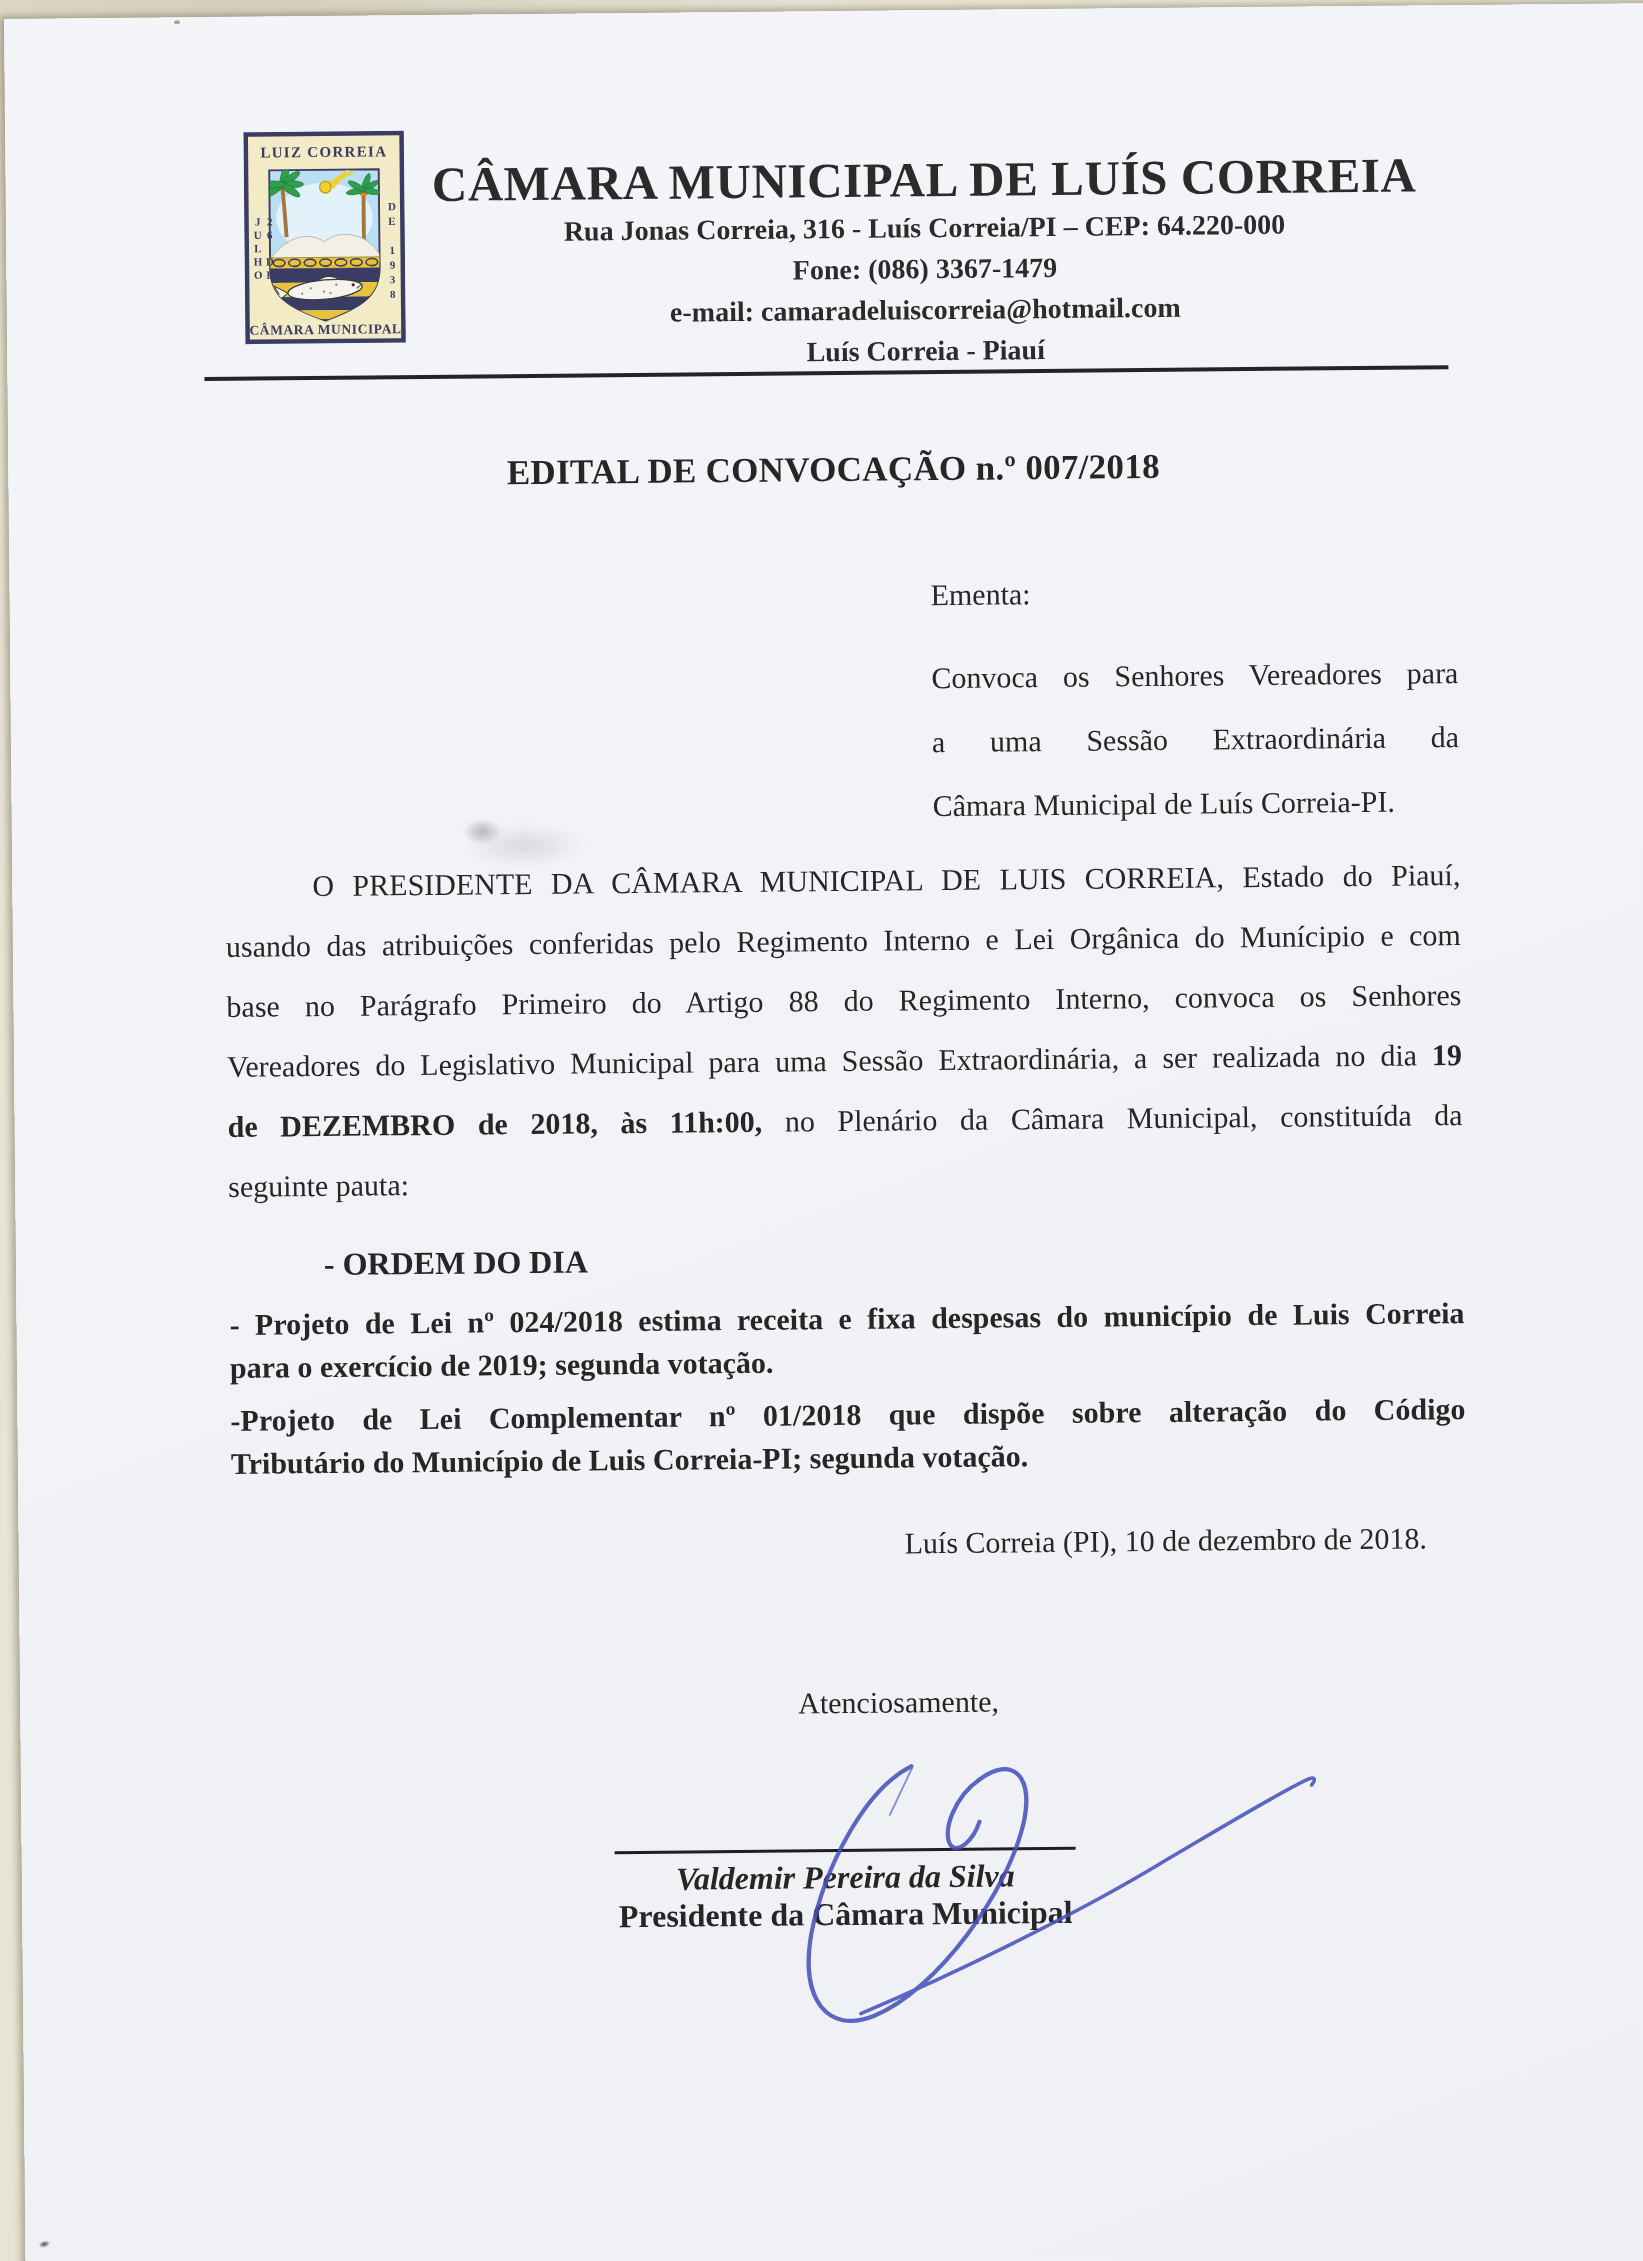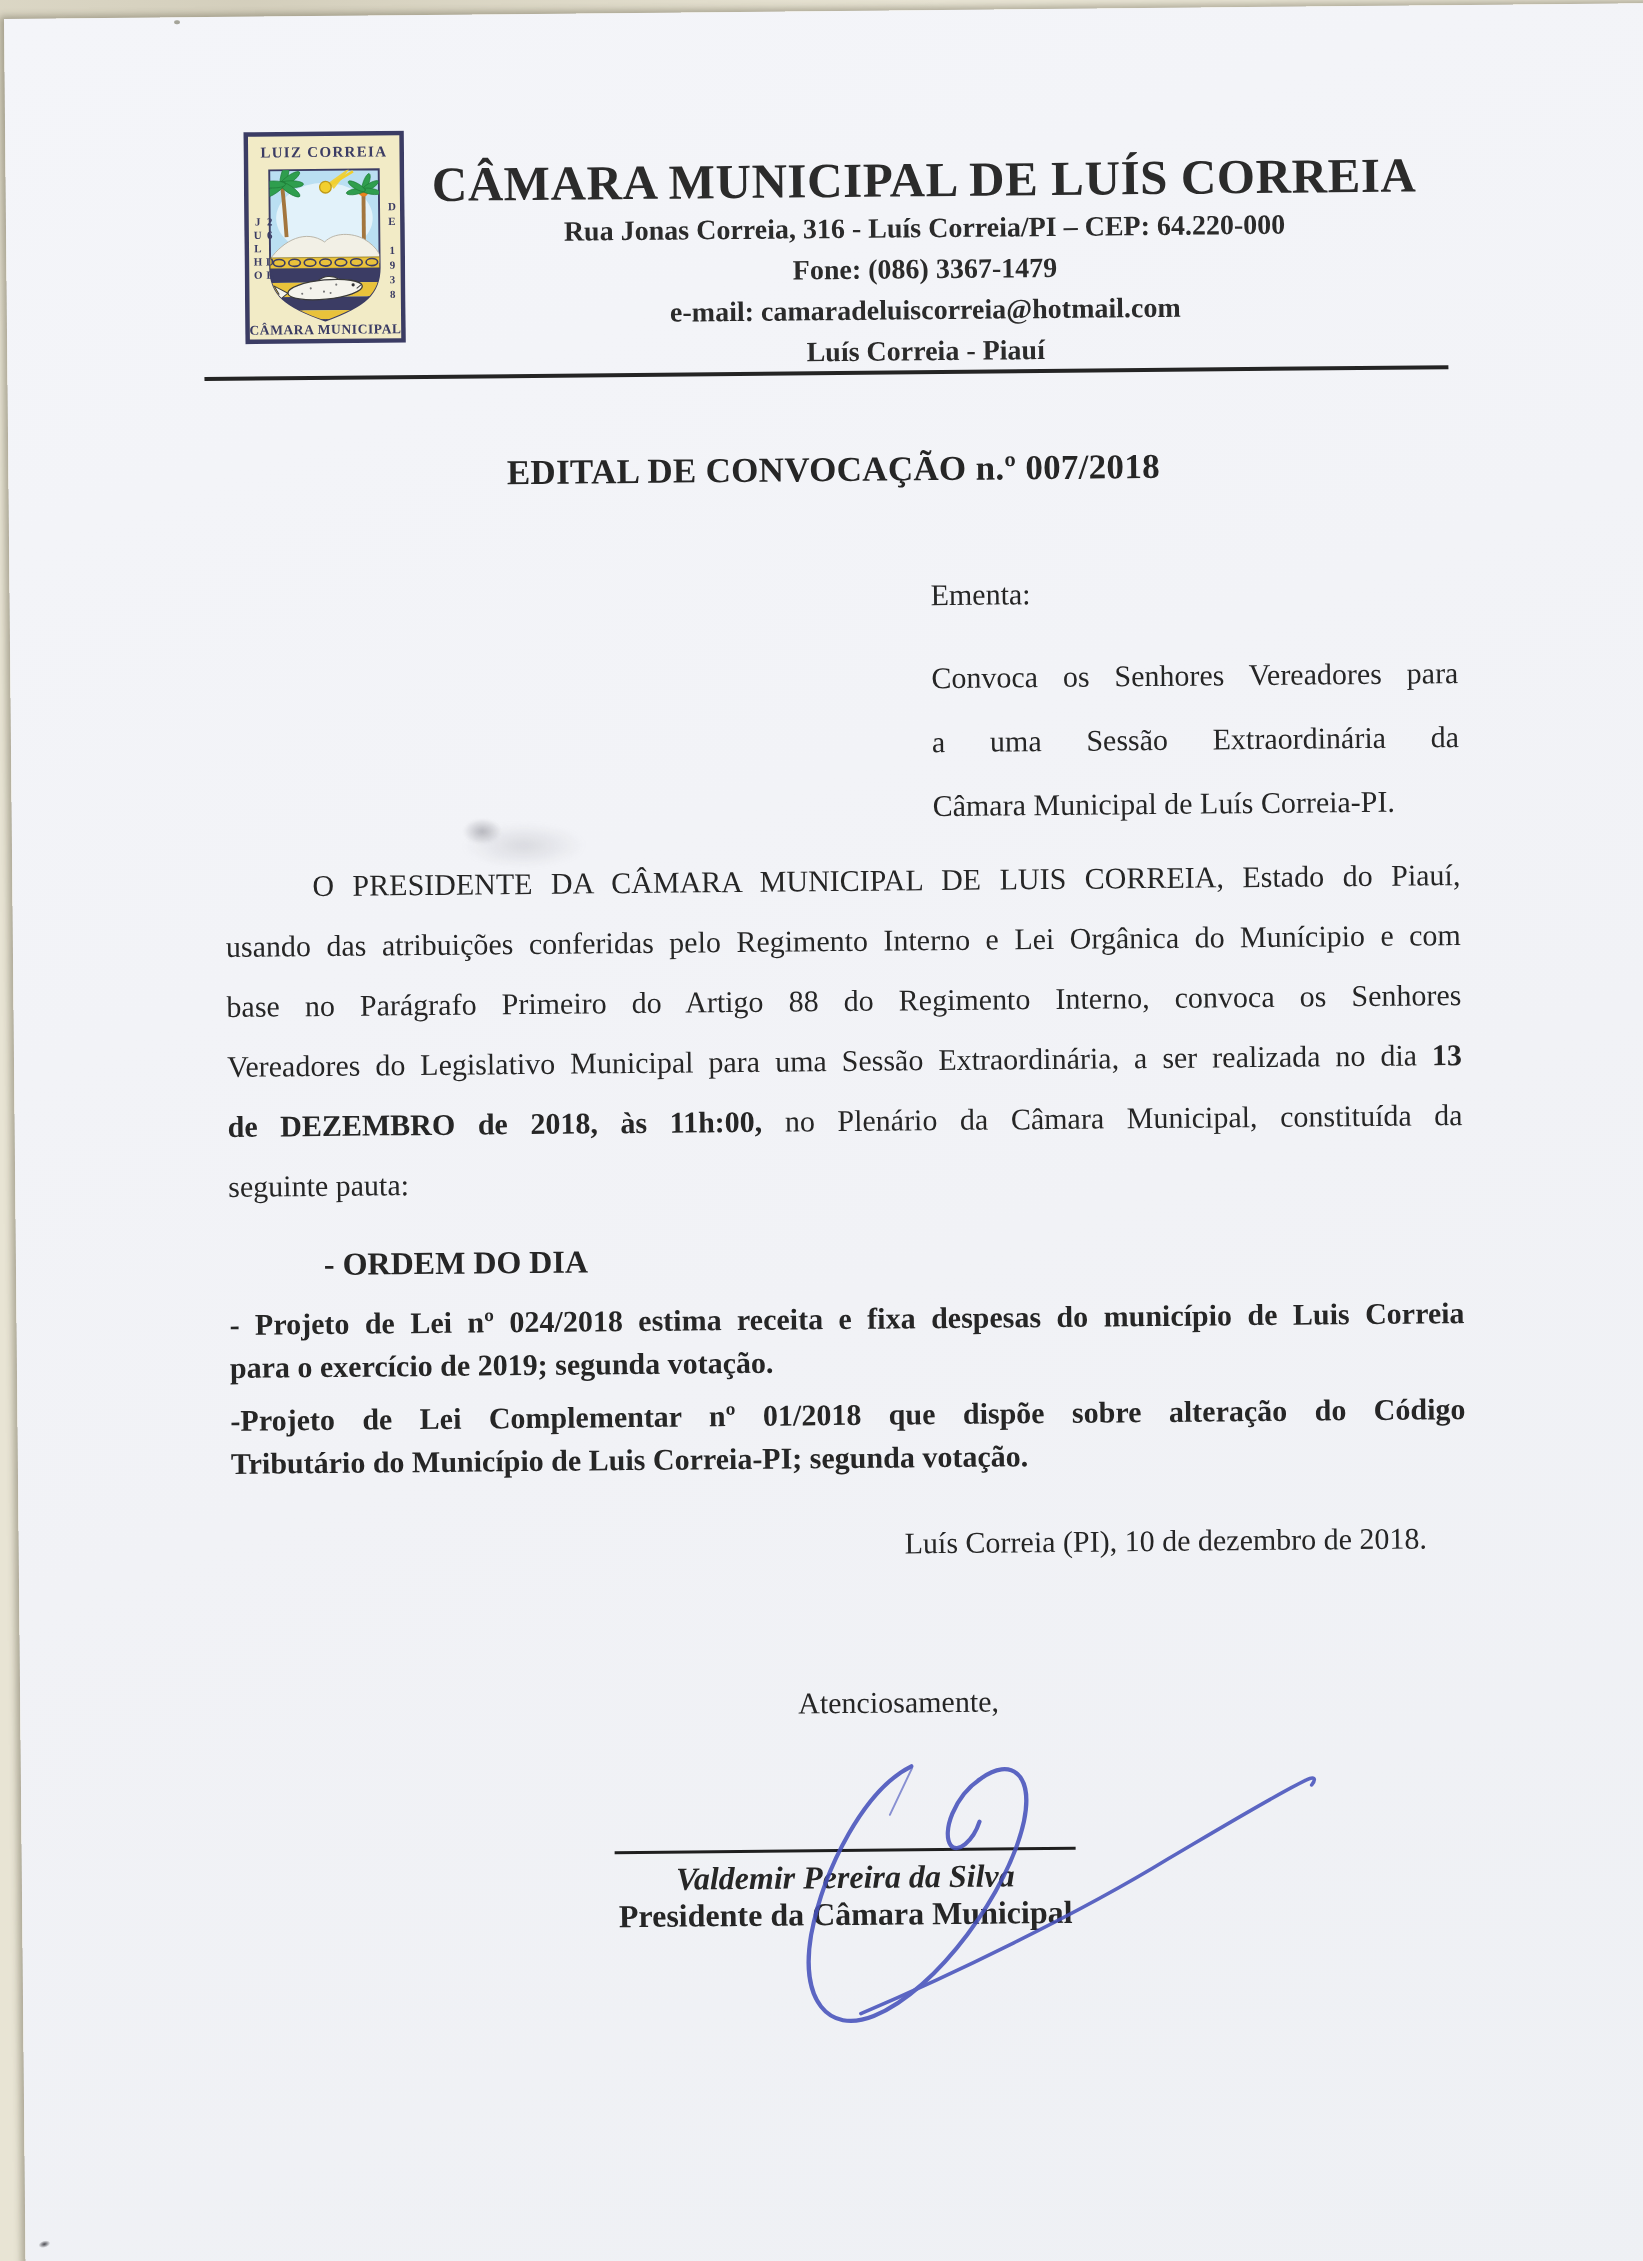--- a/index.html
+++ b/index.html
@@ -169,21 +169,21 @@
     <div class="ementa-label">Ementa:</div>
     <div class="eline jl">Convoca os Senhores Vereadores para</div>
     <div class="eline jl">a uma Sessão Extraordinária da</div>
     <div class="eline">Câmara Municipal de Luís Correia-PI.</div>
   </div>
 
   <div class="body-par">
     <div class="bline j first"><span>O PRESIDENTE DA CÂMARA MUNICIPAL DE LUIS CORREIA, Estado do Piauí,</span></div>
     <div class="bline j"><span>usando das atribuições conferidas pelo Regimento Interno e Lei Orgânica do Munícipio e com</span></div>
     <div class="bline j"><span>base no Parágrafo Primeiro do Artigo 88 do Regimento Interno, convoca os Senhores</span></div>
-    <div class="bline j"><span>Vereadores do Legislativo Municipal para uma Sessão Extraordinária, a ser realizada no dia </span><span class="b">13</span></div>
+    <div class="bline j"><span>Vereadores do Legislativo Municipal para uma Sessão Extraordinária, a ser realizada no dia </span><span class="b">19</span></div>
     <div class="bline j"><span class="b">de DEZEMBRO de 2018, às 11h:00,</span><span> no Plenário da Câmara Municipal, constituída da</span></div>
     <div class="bline"><span>seguinte pauta:</span></div>
   </div>
 
   <div class="ordem">- ORDEM DO DIA</div>
 
   <div class="pauta">
     <div class="pline jl">- Projeto de Lei nº 024/2018  estima receita e fixa despesas do município de Luis Correia</div>
     <div class="pline">para o exercício de 2019; segunda votação.</div>
     <div class="pline jl item2">-Projeto de Lei Complementar nº 01/2018 que dispõe sobre alteração do Código</div>

